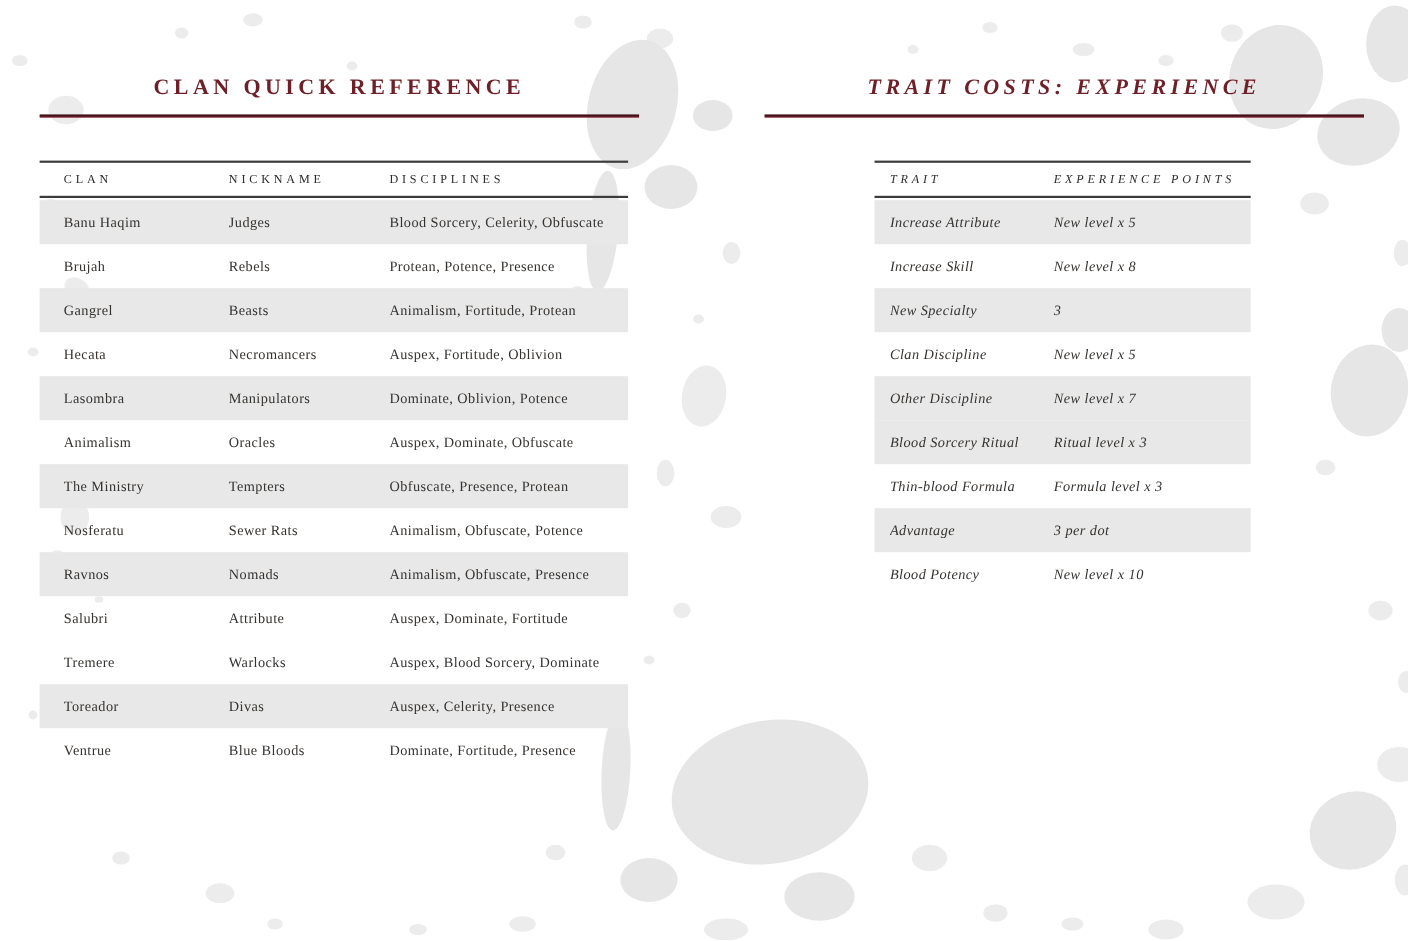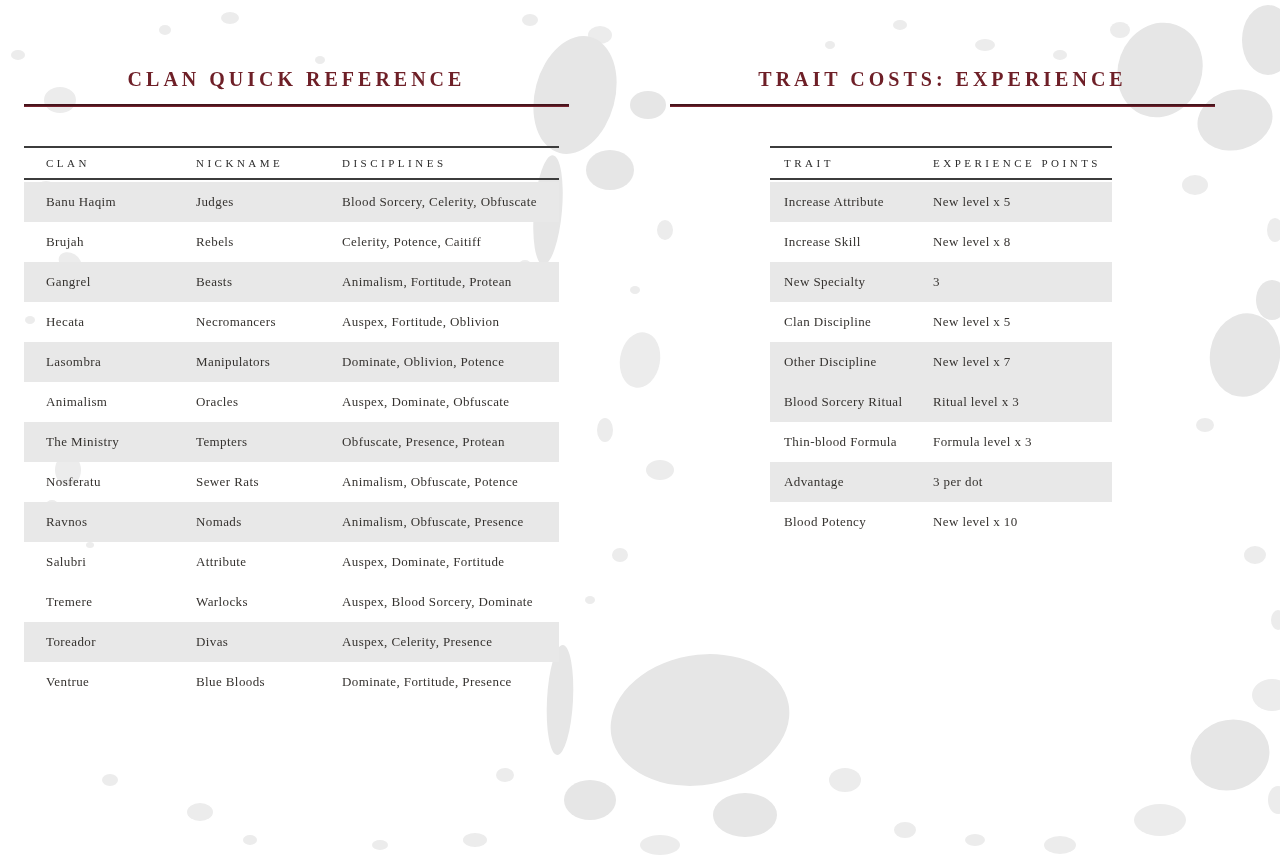--- a/index.html
+++ b/index.html
@@ -16,22 +16,22 @@
   }
   .splatter {
     position: absolute; left: 0; top: 0;
     width: 1280px; height: 855px;
     pointer-events: none;
   }
   .panel {
     position: absolute; top: 0;
     width: 545px;
   }
-  .panel-left  { left: 24px;  }
-  .panel-right { left: 670px; }
+  .panel-left  { left: 36px;  }
+  .panel-right { left: 695px; font-style: italic; }
 
   .panel-title {
     margin-top: 68px;
     text-align: center;
     font-size: 20px;
     letter-spacing: 4px;
     color: #6e1f27;
     white-space: nowrap;
   }
   .title-rule {
@@ -155,21 +155,21 @@
       </div>
       <div class="tbody" id="clan-tbody">
           <div class="row grid-clan band">
     <span class="cell">Banu Haqim</span>
     <span class="cell">Judges</span>
     <span class="cell">Blood Sorcery, Celerity, Obfuscate</span>
   </div>
           <div class="row grid-clan">
     <span class="cell">Brujah</span>
     <span class="cell">Rebels</span>
-    <span class="cell">Celerity, Potence, Caitiff</span>
+    <span class="cell">Protean, Potence, Presence</span>
   </div>
           <div class="row grid-clan band">
     <span class="cell">Gangrel</span>
     <span class="cell">Beasts</span>
     <span class="cell">Animalism, Fortitude, Protean</span>
   </div>
           <div class="row grid-clan">
     <span class="cell">Hecata</span>
     <span class="cell">Necromancers</span>
     <span class="cell">Auspex, Fortitude, Oblivion</span>

